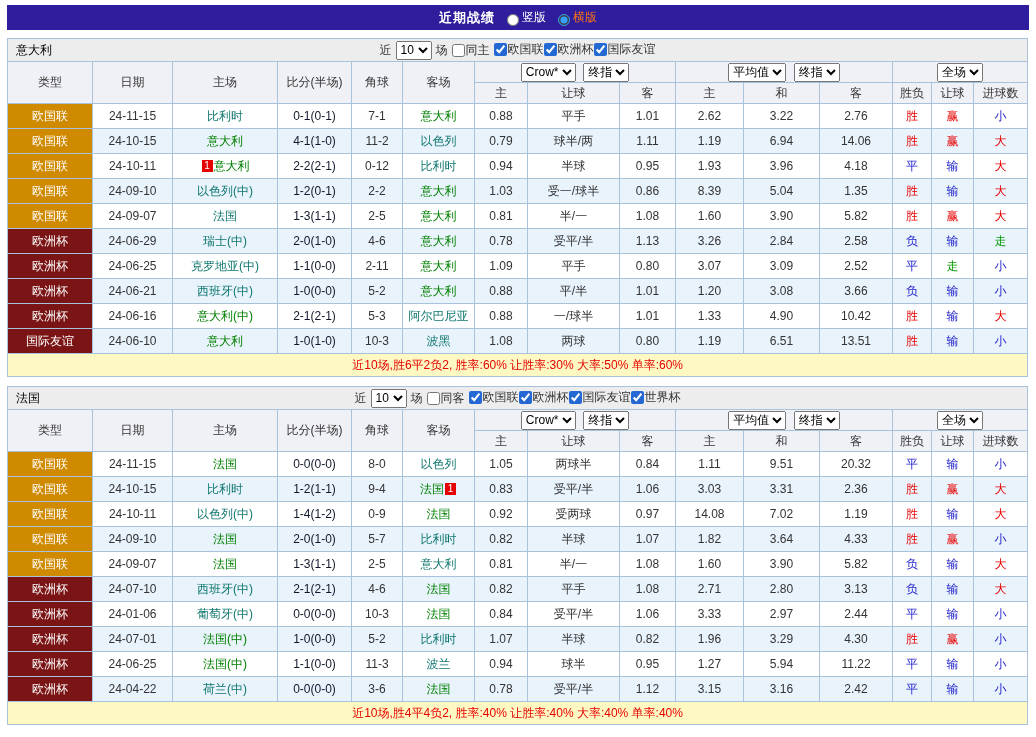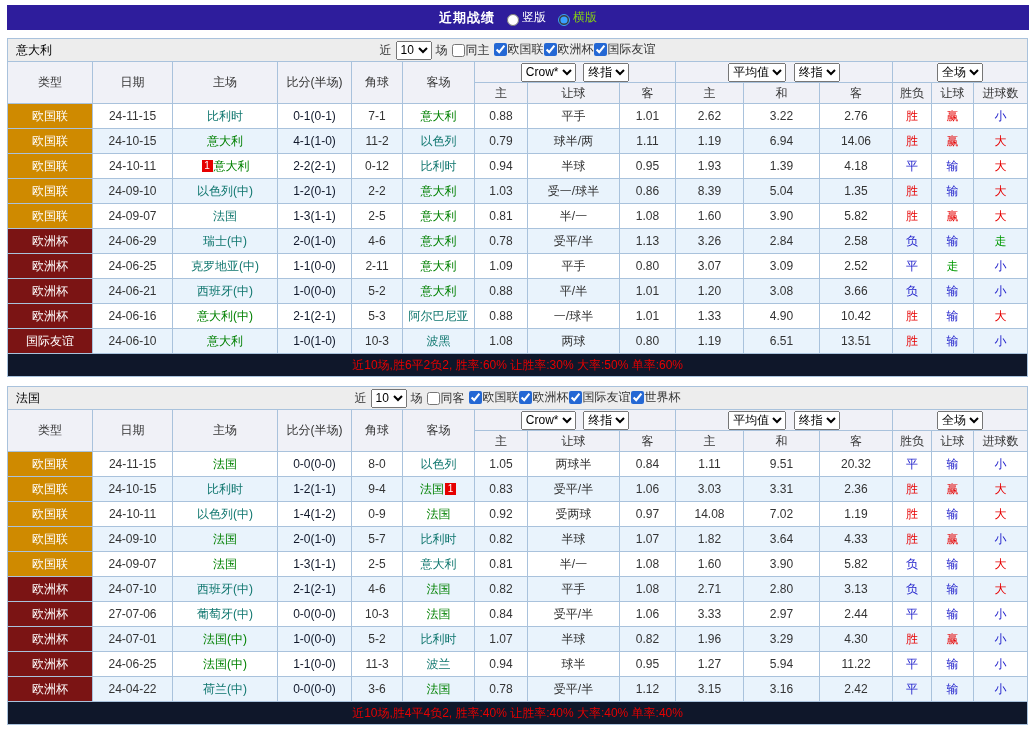--- a/index.html
+++ b/index.html
@@ -3,21 +3,21 @@
 <meta charset="utf-8">
 <style>
   *{box-sizing:border-box}
   html,body{margin:0;padding:0}
   body{width:1036px;background:#fff;font-family:"Liberation Sans","DejaVu Sans",sans-serif;font-size:12px;color:#333}
   .page{padding:5px 7px 12px}
   .topbar{background:#2e1d9c;height:25px;display:flex;align-items:center;justify-content:center;gap:12px;color:#fff;margin-bottom:8px}
   .topbar-title{font-weight:bold;font-size:13px;letter-spacing:1px}
   .radio-opt{display:inline-flex;align-items:flex-end;gap:3px;cursor:pointer}
   .radio-opt input{width:12px;height:12px;margin:0;accent-color:#3aa0ff}
-  .radio-opt.sel span{color:#84cc16}
+  .radio-opt.sel span{color:#f97316}
   table.stats{width:852px;table-layout:fixed;border-collapse:collapse;margin-bottom:9px}
   .stats th,.stats td{border:1px solid #a9c2dc;text-align:center;padding:0 2px;white-space:nowrap;overflow:hidden}
   .stats thead th{font-weight:normal}
   .sec-head th{background:#ededed;height:23px}
   .sec-head-row{display:flex;align-items:center;justify-content:center;position:relative;width:100%}
   .team-title{position:absolute;left:6px;color:#000}
   .filters{display:inline-flex;align-items:center;gap:4px}
   .filters select{height:19px;font-size:12px}
   .filters label{display:inline-flex;align-items:center;gap:1px;cursor:pointer}
   .filters input[type=checkbox]{width:13px;height:13px;margin:0;accent-color:#2468d4}
@@ -28,21 +28,21 @@
   td.type{color:#fff}
   td.type.t-orange{background:#cf8a00}
   td.type.t-maroon{background:#7b1414}
   td.score{color:#0f172a}
   .c-red{color:#e60000}
   .c-blue{color:#2222cc}
   .c-green{color:#009900}
   .team-name{color:#0f766e}
   .team-name.c-green{color:#008000}
   .rc{display:inline-block;background:#e60000;color:#fff;width:11px;height:12px;line-height:12px;font-size:10px;margin:0 1px;vertical-align:middle}
-  tfoot td{height:23px;color:#e60000;background:#0f172a}
+  tfoot td{height:23px;color:#e60000;background:#fef9c3}
 </style>
 </head>
 <body>
 
 <div class="page">
 
   <div class="topbar">
     <span class="topbar-title">近期战绩</span>
     <label class="radio-opt">
       <input type="radio" name="layout" style="">
@@ -169,21 +169,21 @@
           <td class="type t-orange">欧国联</td>
           <td>24-10-11</td>
           <td><span class="rc">1</span><span class="team-name c-green">意大利</span></td>
           <td class="score">2-2(2-1)</td>
           <td>0-12</td>
           <td><span class="team-name">比利时</span></td>
           <td>0.94</td>
           <td>半球</td>
           <td>0.95</td>
           <td>1.93</td>
-          <td>1.39</td>
+          <td>3.96</td>
           <td>4.18</td>
           <td class="c-blue">平</td>
           <td class="c-blue">输</td>
           <td class="c-red">大</td>
         </tr>
         <tr>
           <td class="type t-orange">欧国联</td>
           <td>24-09-10</td>
           <td><span class="team-name">以色列(中)</span></td>
           <td class="score">1-2(0-1)</td>
@@ -486,21 +486,21 @@
           <td>1.08</td>
           <td>2.71</td>
           <td>2.80</td>
           <td>3.13</td>
           <td class="c-blue">负</td>
           <td class="c-blue">输</td>
           <td class="c-red">大</td>
         </tr>
         <tr>
           <td class="type t-maroon">欧洲杯</td>
-          <td>27-07-06</td>
+          <td>24-01-06</td>
           <td><span class="team-name">葡萄牙(中)</span></td>
           <td class="score">0-0(0-0)</td>
           <td>10-3</td>
           <td><span class="team-name c-green">法国</span></td>
           <td>0.84</td>
           <td>受平/半</td>
           <td>1.06</td>
           <td>3.33</td>
           <td>2.97</td>
           <td>2.44</td>

